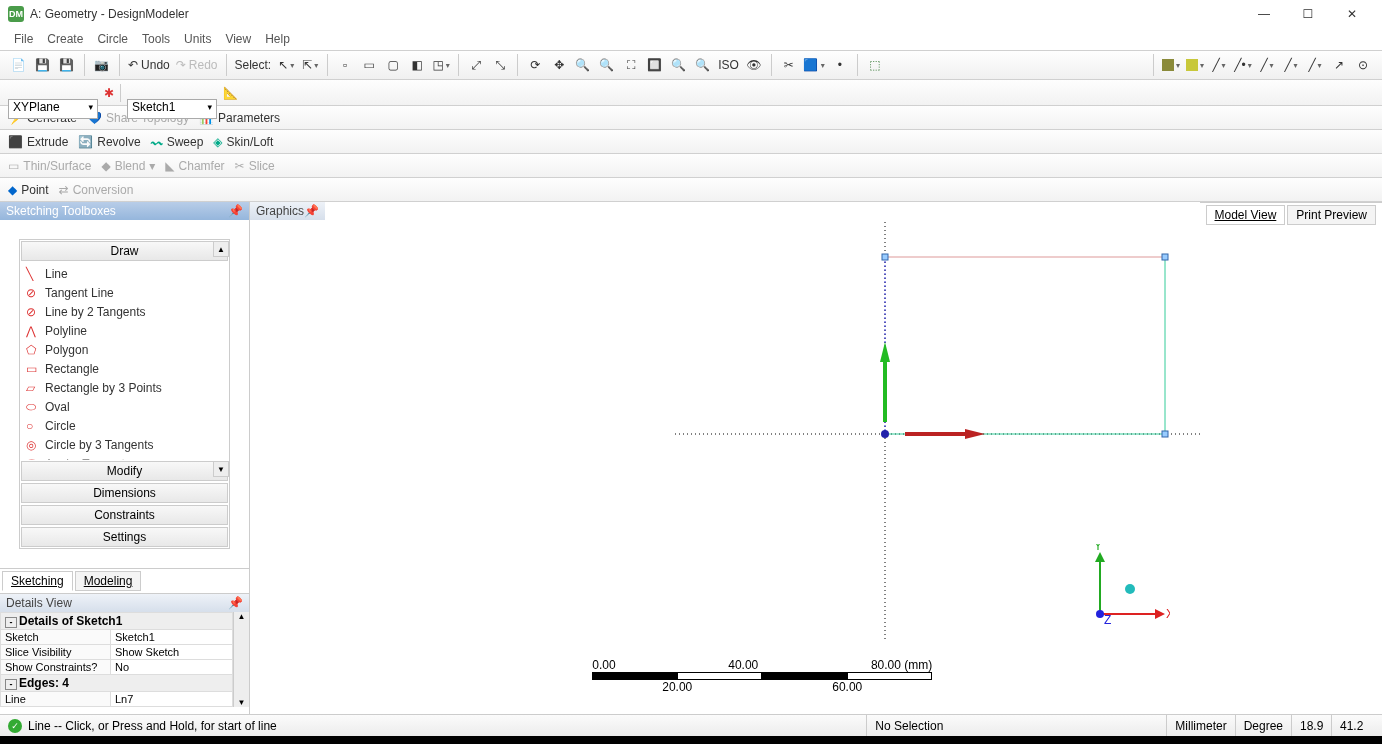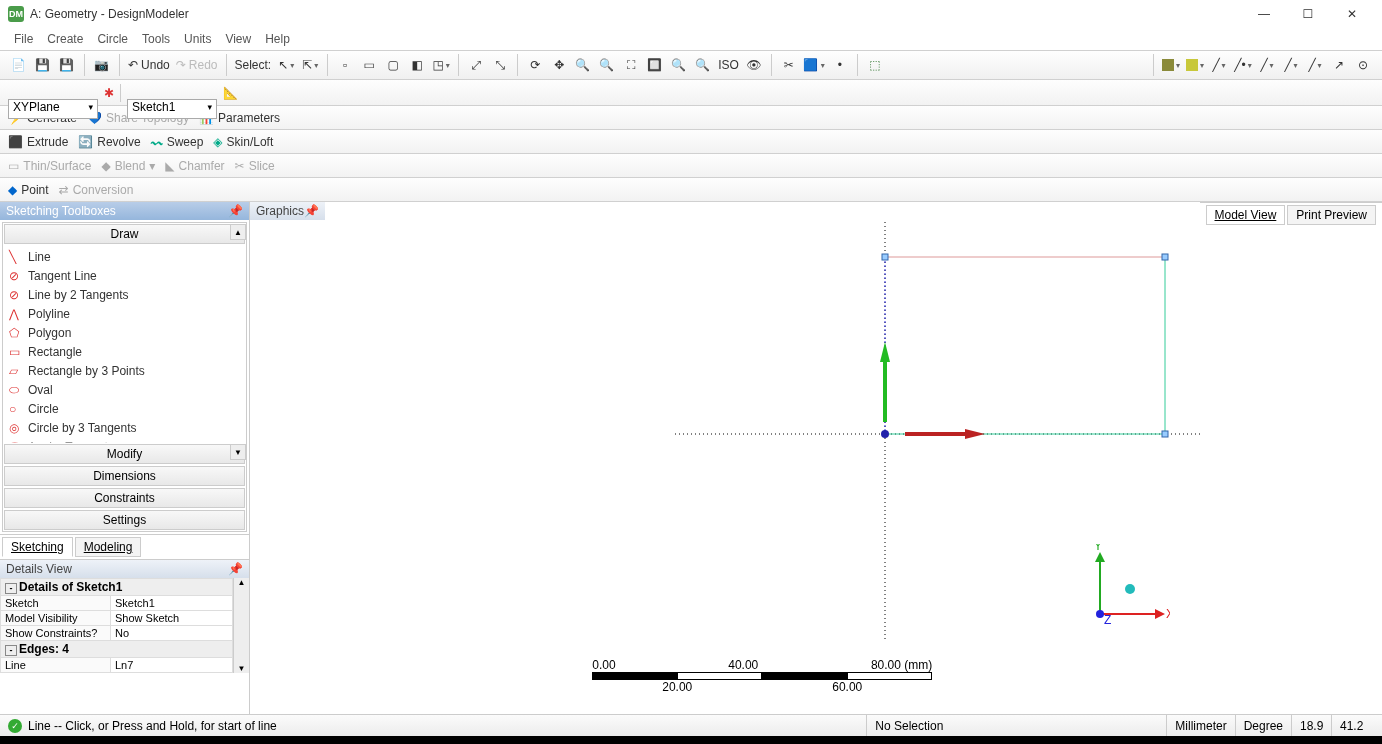--- a/index.html
+++ b/index.html
@@ -19,21 +19,21 @@
 .toolbar .dd::after{content:"▾"; font-size:8px; margin-left:2px; color:#666;}
 .toolbar select, .dropdown { height:20px; border:1px solid #aaa; background:#fff; padding:0 18px 0 4px; font-size:12px; position:relative;margin-top:32px;}
 .dropdown::after{content:"▾"; position:absolute; right:4px; top:2px; font-size:9px;}
 .row2 { height:26px; display:flex; align-items:center; padding:0 8px; gap:6px; border-bottom:1px solid #d0d0d0;background:linear-gradient(#fefefe,#f2f2f2);}
 .row3,.row4,.row5,.row6 { height:24px; display:flex; align-items:center; padding:0 8px; gap:10px; border-bottom:1px solid #d0d0d0;background:linear-gradient(#fefefe,#f2f2f2);}
 .cmd { display:flex; align-items:center; gap:4px; color:#333;}
 .cmd.disabled{color:#aaa;}
 .main { display:flex; height: calc(744px - 28px - 22px - 30px - 26px - 24px*4 - 22px - 8px); }
 .leftcol { width:250px; display:flex; flex-direction:column; border-right:1px solid #ccc;}
 .panel-hdr { background:linear-gradient(#b8cde8,#95b6dc); color:#fff; height:18px; display:flex; align-items:center; padding:0 6px; font-size:11px; justify-content:space-between;}
-.toolbox { flex:0 0 auto; display:flex; flex-direction:column; border:1px solid #ccc; margin:2px;}
+.toolbox { flex:0 0 auto; display:flex; flex-direction:column; border:1px solid #ccc; margin:19px;}
 .toolbox .section-btn { background:linear-gradient(#f8f8f8,#e8e8e8); border:1px solid #ccc; height:20px; display:flex; align-items:center; justify-content:center; margin:1px; font-size:12px;}
 .toolbox .list { padding:2px; overflow:hidden;}
 .toolbox .list .item { height:19px; display:flex; align-items:center; padding:0 4px; gap:5px; color:#333;}
 .toolbox .list .item .i{width:14px;height:14px;display:inline-block;}
 .toolbox .scroll-wrap{position:relative;}
 .toolbox .scrollbtn{ position:absolute; right:0; width:16px; height:16px; background:#eee; border:1px solid #ccc; display:flex;align-items:center;justify-content:center;font-size:8px;}
 .tabs-bottom { display:flex; gap:2px; padding:2px; border-top:1px solid #ccc;text-decoration:underline;}
 .tabs-bottom .tab{ border:1px solid #ccc; padding:2px 8px; background:#f4f4f4;}
 .tabs-bottom .tab.active{background:#fff; border-bottom:1px solid #fff;}
 .details { border-top:1px solid #ccc;}
@@ -295,21 +295,21 @@
       <table style="flex:1;">
         <tbody>
               <tr class="grp">
                 <td colspan="2"><span class="exp">-</span><span>Details of Sketch1</span></td>
               </tr>
         <tr>
                 <td class="k">Sketch</td>
                 <td>Sketch1</td>
               </tr>
         <tr>
-                <td class="k">Model Visibility</td>
+                <td class="k">Slice Visibility</td>
                 <td>Show Sketch</td>
               </tr>
         <tr>
                 <td class="k">Show Constraints?</td>
                 <td>No</td>
               </tr>
         <tr class="grp">
                 <td colspan="2"><span class="exp">-</span><span>Edges: 4</span></td>
               </tr>
         <tr>

